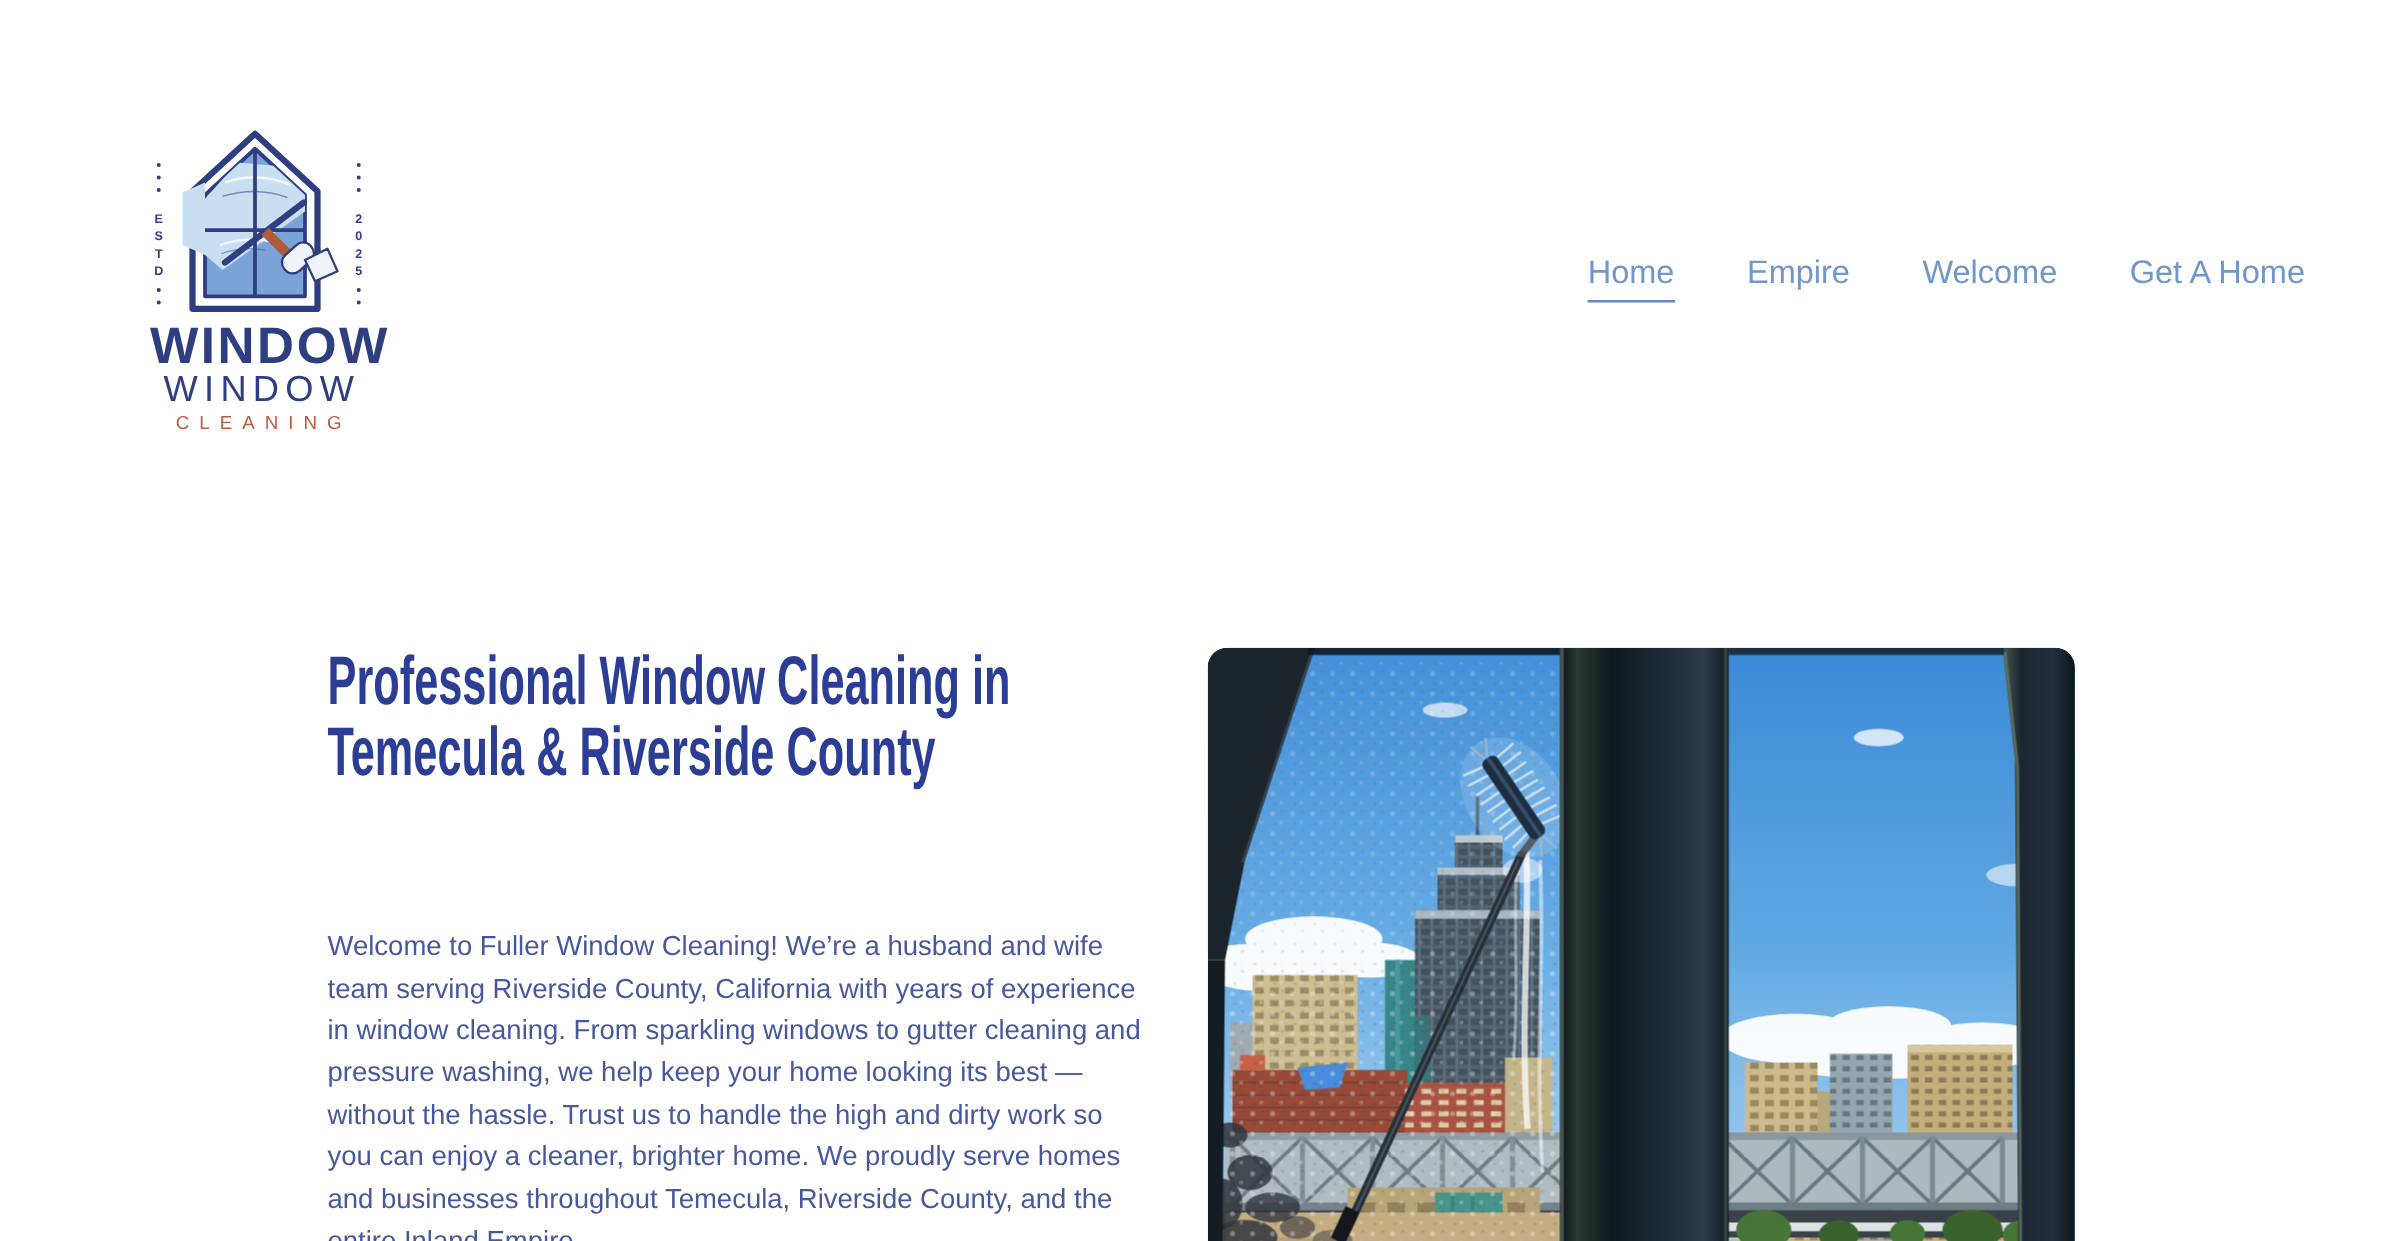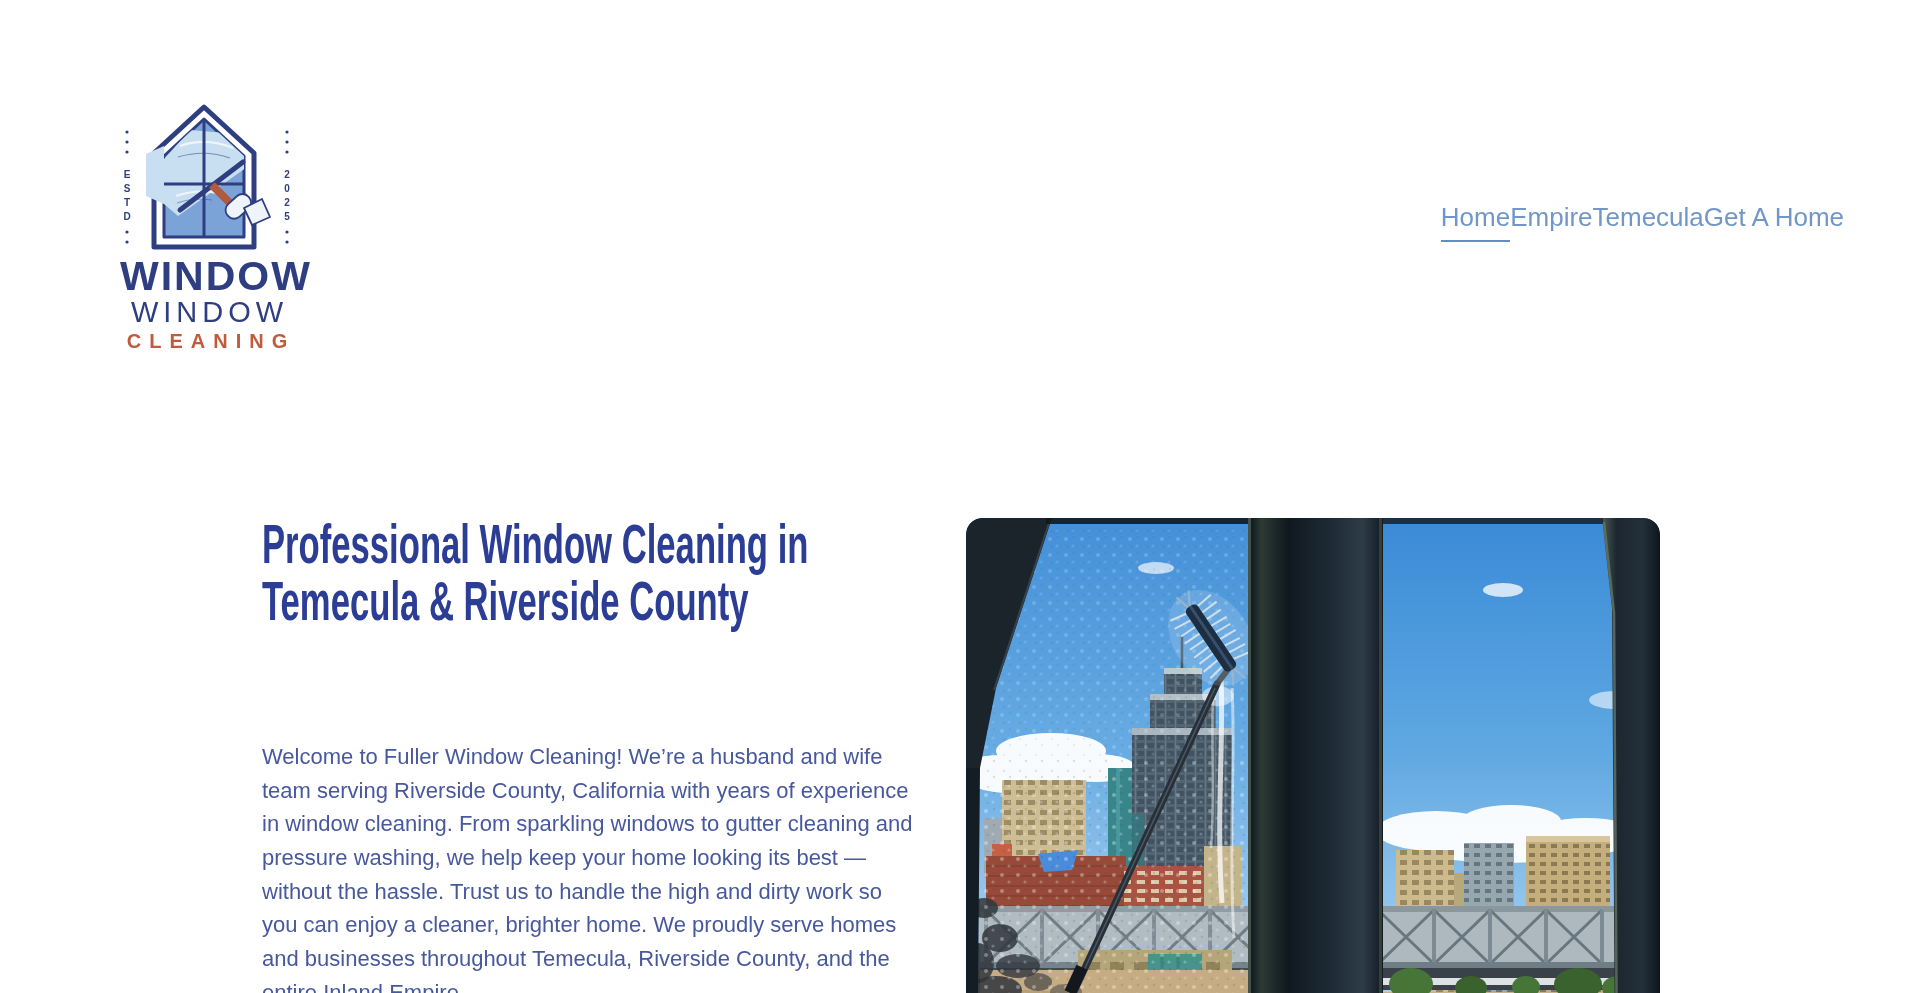--- a/index.html
+++ b/index.html
@@ -19,28 +19,28 @@
   .logo svg{display:block;margin:0 auto 7px auto;}
   .logo-line1{
     font-size:41px;font-weight:bold;color:#2e3e80;
     letter-spacing:2px;padding-left:2px;line-height:0.95;
   }
   .logo-line2{
     font-size:29px;font-weight:normal;color:#2e3e80;
     letter-spacing:5px;padding-left:5px;line-height:1.0;margin-top:2px;
   }
   .logo-line3{
-    font-size:20px;font-weight:bold;color:#c05b3d;
+    font-size:15px;font-weight:normal;color:#c05b3d;
     letter-spacing:8px;padding-left:8px;line-height:1.0;margin-top:4px;
   }
 
   
   .main-nav{
     position:absolute;top:203px;right:76px;
-    display:flex;align-items:flex-start;
+    display:flex;gap:58px;align-items:flex-start;
   }
   .main-nav a{
     font-size:26px;color:#7097c7;text-decoration:none;line-height:1.15;
   }
   .main-nav a.active{
     border-bottom:2px solid #5d8ec5;padding-bottom:7px;
   }
 
   
   .hero-title{
@@ -122,21 +122,21 @@
         </g>
       </svg>
       <div class="logo-line1">WINDOW</div>
       <div class="logo-line2">WINDOW</div>
       <div class="logo-line3">CLEANING</div>
     </a>
 
     <nav class="main-nav">
       <a href="#" class="active">Home</a>
       <a href="#">Empire</a>
-      <a href="#">Temecula</a>
+      <a href="#">Welcome</a>
       <a href="#">Get A Home</a>
     </nav>
   </header>
 
   <main>
 
     <h1 class="hero-title">Professional Window Cleaning in Temecula &amp; Riverside County</h1>
 
     <p class="hero-paragraph">Welcome to Fuller Window Cleaning! We’re a husband and wife team serving Riverside County, California with years of experience in window cleaning. From sparkling windows to gutter cleaning and pressure washing, we help keep your home looking its best — without the hassle. Trust us to handle the high and dirty work so you can enjoy a cleaner, brighter home. We proudly serve homes and businesses throughout Temecula, Riverside County, and the entire Inland Empire.</p>
 

